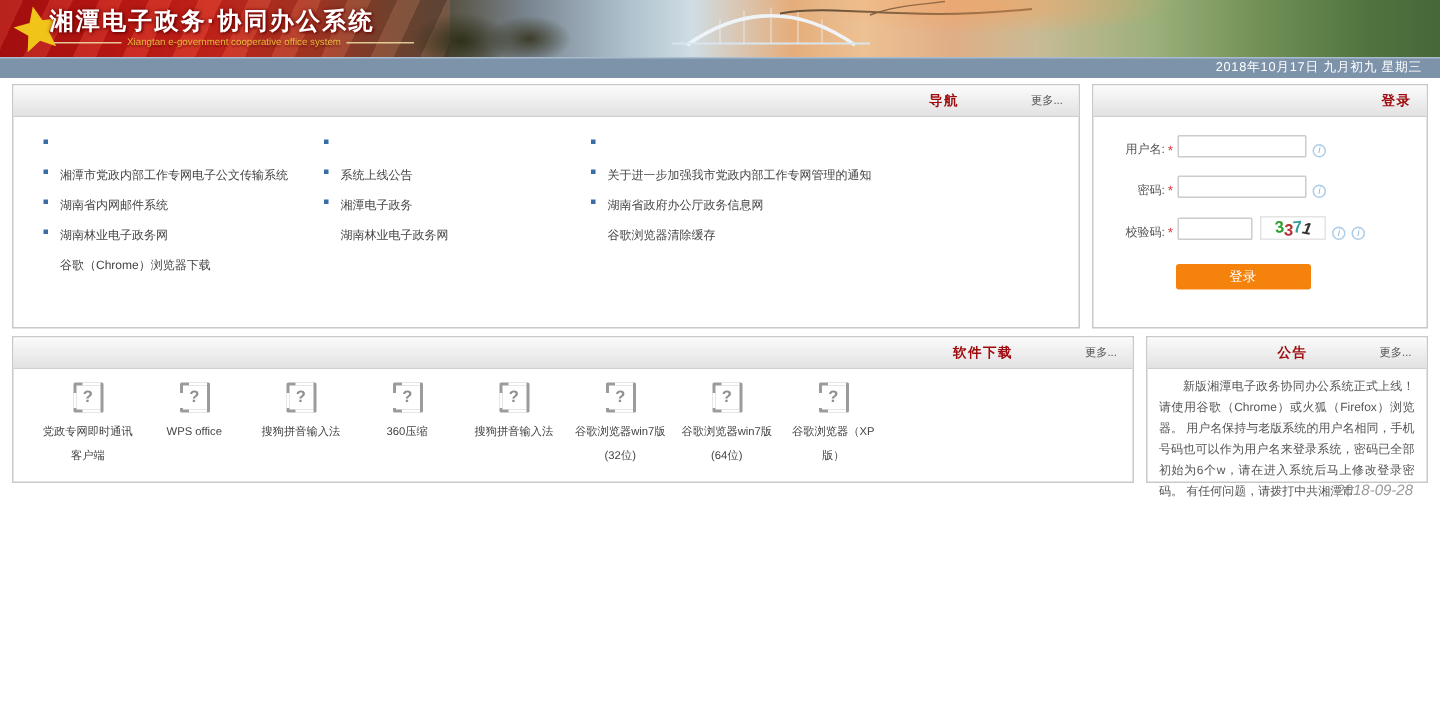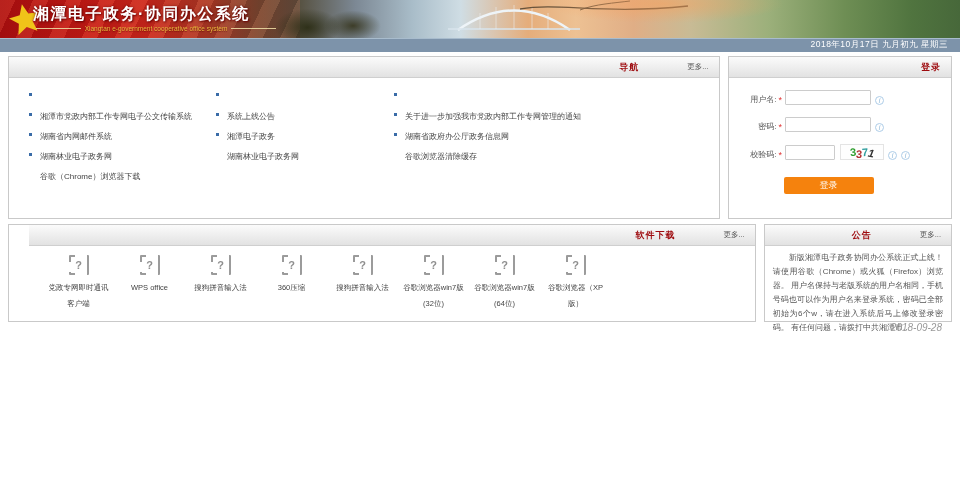--- a/index.html
+++ b/index.html
@@ -38,21 +38,21 @@
     display:flex; align-items:flex-start; justify-content:flex-end; padding-right:12px; }
   .datebar span { font-size:8.5px; color:#fff; letter-spacing:.5px; }
 
   
   .content { padding: 4px 8px 0 8px; }
   .row { display:flex; gap:8px; }
   .row2 { margin-top:5px; }
   .panel { background:#fff; border:1px solid #c9c9c9; }
   .nav-panel  { width:742px; height:163px; }
   .login-panel{ width:234px; height:163px; }
-  .dl-panel   { width:770px; height:98px;padding-left:20px; }
+  .dl-panel   { width:770px; height:98px; }
   .notice-panel{ width:194px; height:98px; }
   .panel-h { height:21px; display:flex; align-items:center; justify-content:flex-end;
     padding:0 10px; background:linear-gradient(#fbfbfb,#e2e2e2); border-bottom:1px solid #cfcfcf;gap:48px; }
   .panel-title { font-size:9px; font-weight:bold; color:#9e0b0f; letter-spacing:1px; }
   .more { font-size:7.5px; color:#555; cursor:pointer; text-decoration:none; }
 
   
   .nav-body { display:flex; padding:6px 0 0 20px; }
   .ncol { list-style:none; }
   .ncol-1 { width:187px; } .ncol-2 { width:178px; }

